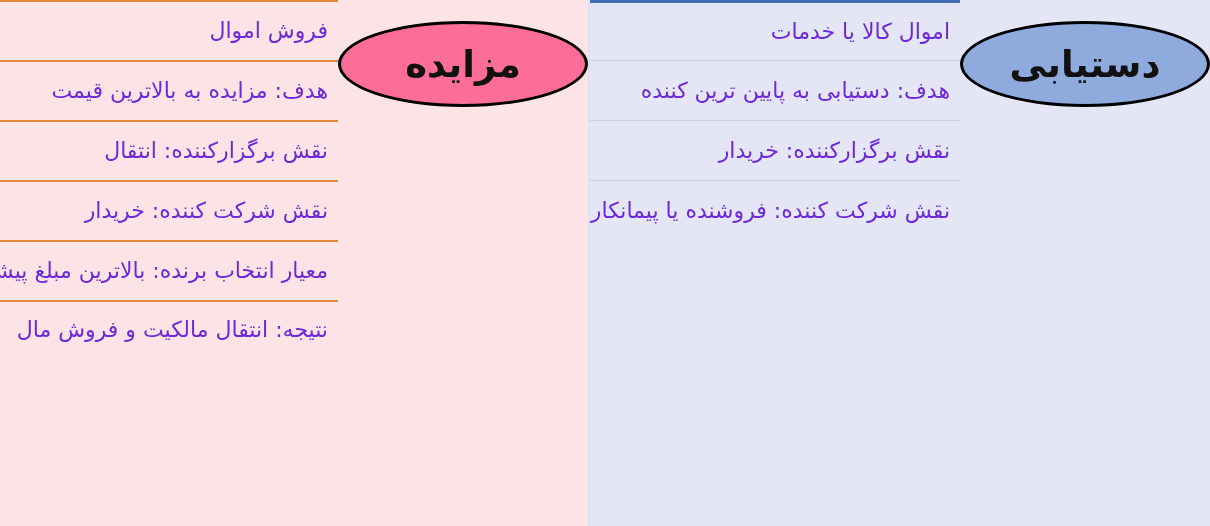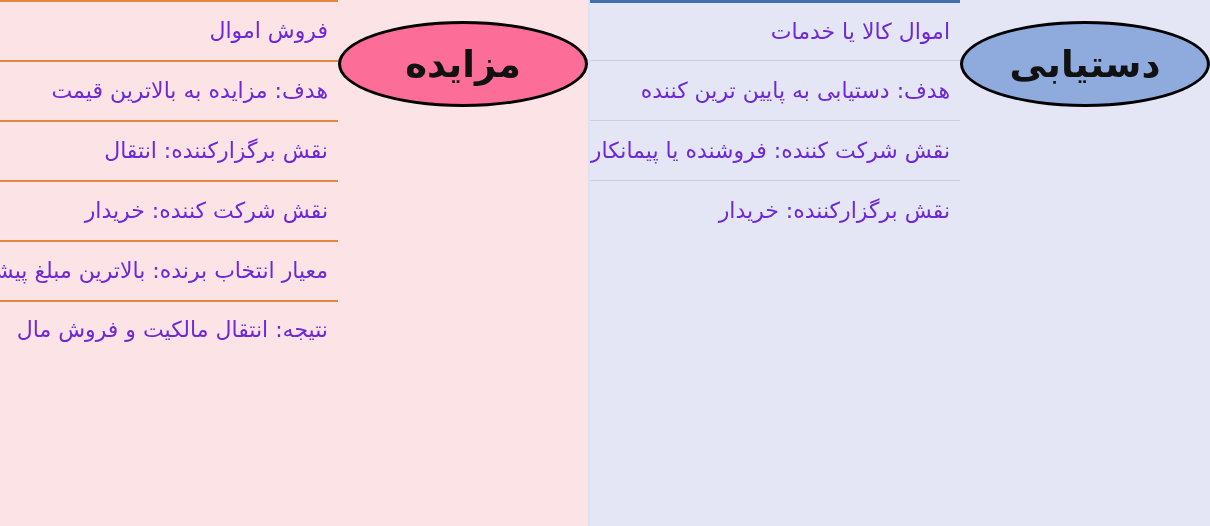--- a/index.html
+++ b/index.html
@@ -153,22 +153,22 @@
     </header>
 
     <div class="rows">
       <div class="row row--first">
         <span class="row-text">اموال کالا یا خدمات</span>
       </div>
       <div class="row">
         <span class="row-text">هدف: دستیابی به پایین ترین کننده</span>
       </div>
       <div class="row">
-        <span class="row-text">نقش شرکت کننده: فروشنده یا پیمانکار</span>
+        <span class="row-text">نقش برگزارکننده: خریدار</span>
       </div>
       <div class="row">
-        <span class="row-text">نقش برگزارکننده: خریدار</span>
+        <span class="row-text">نقش شرکت کننده: فروشنده یا پیمانکار</span>
       </div>
     </div>
 
   </section>
 
 </div>
 
 </body></html>

